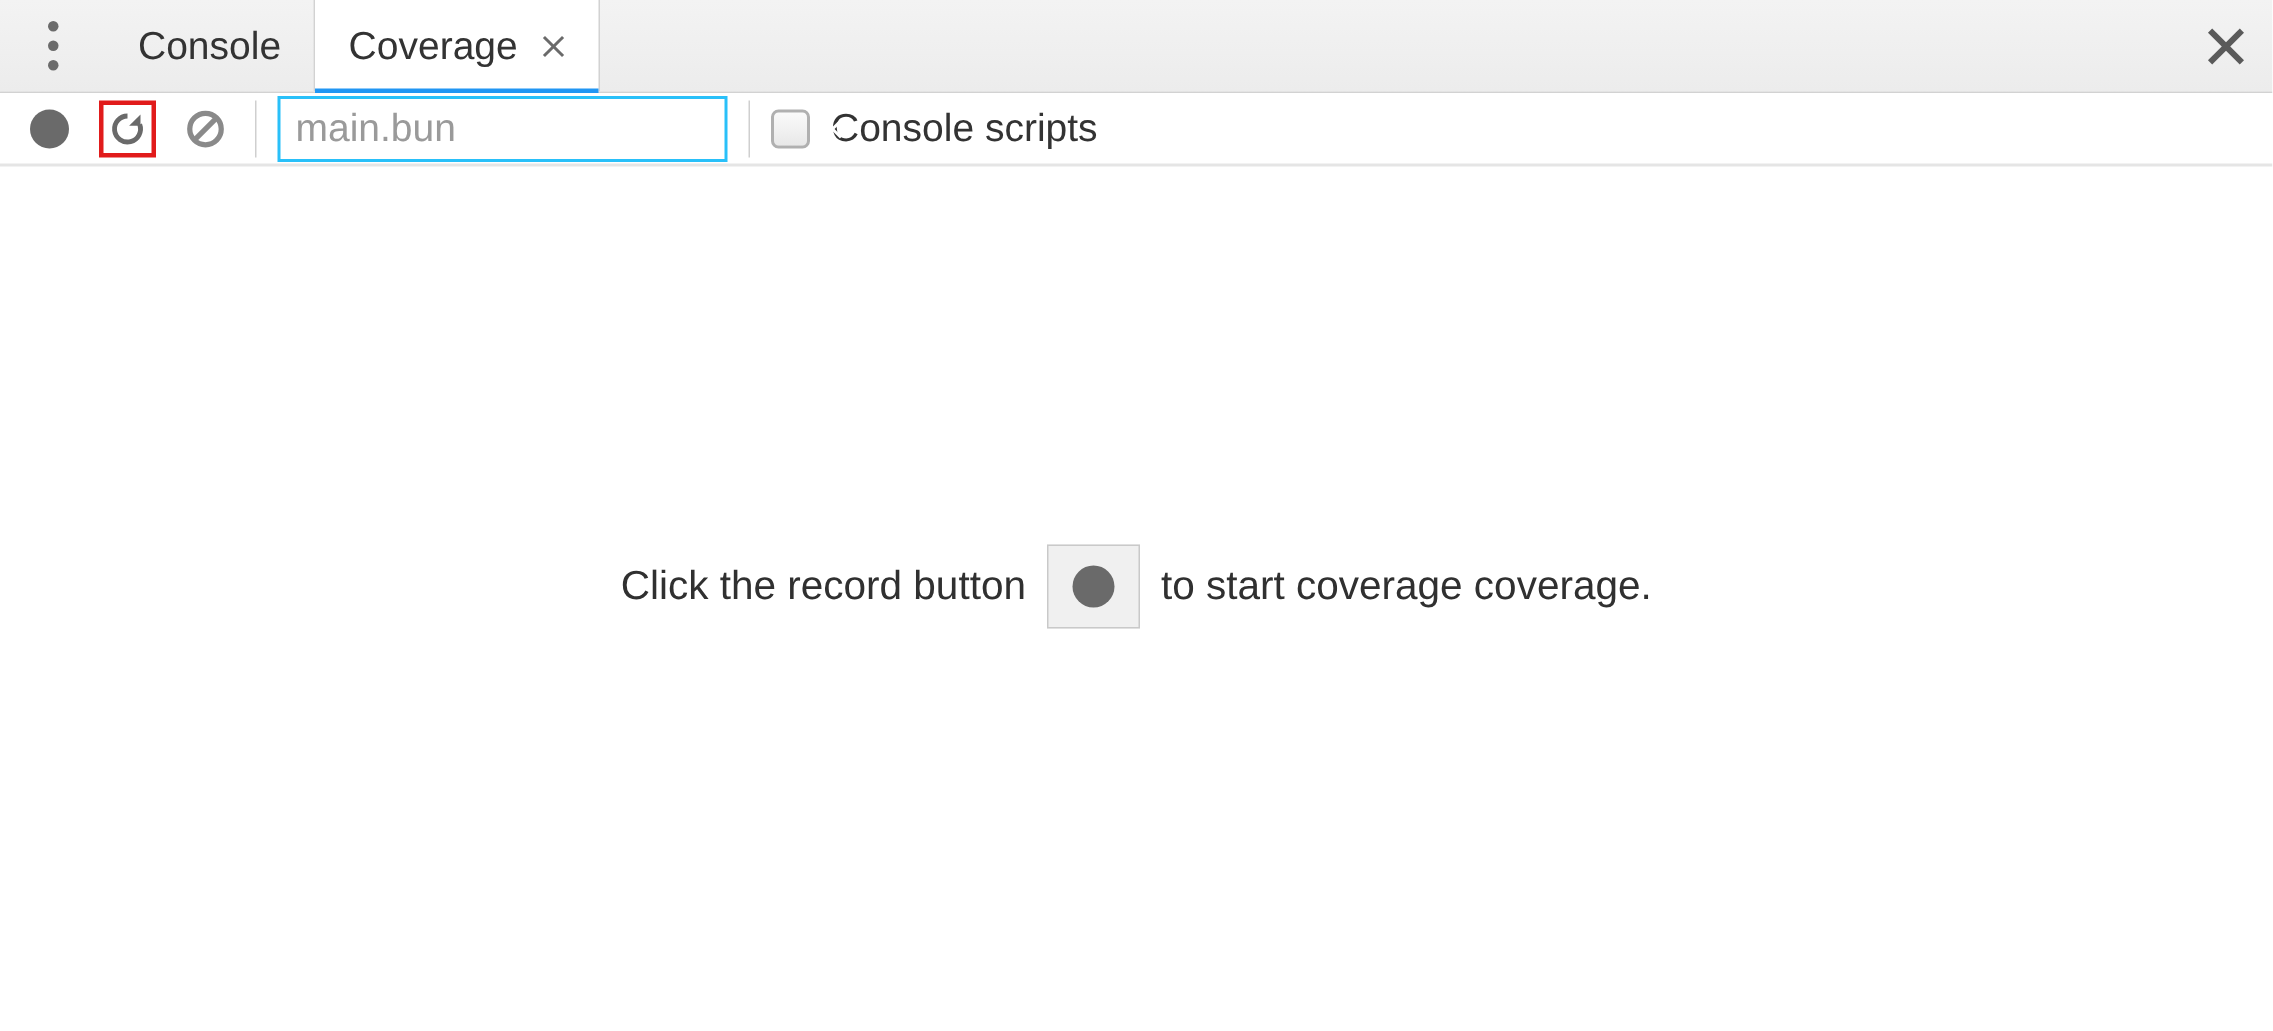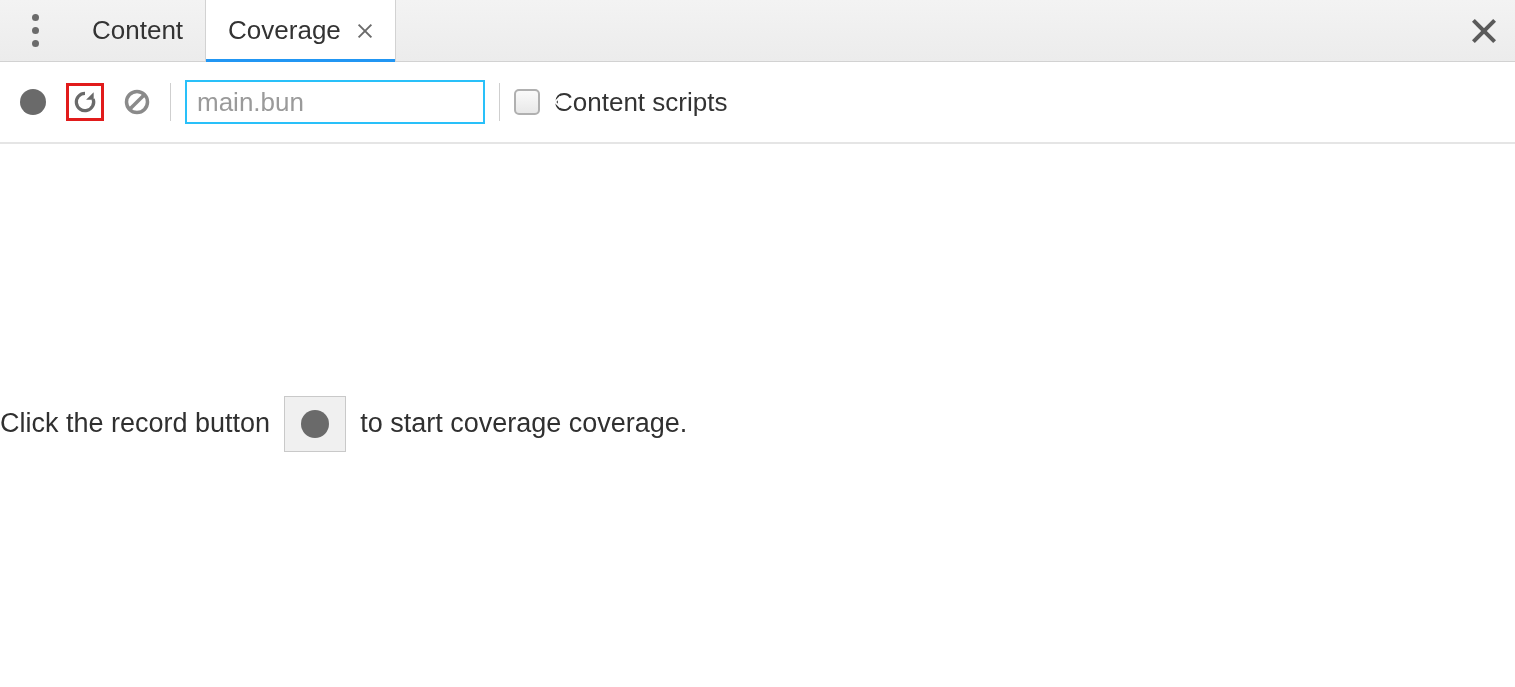--- a/index.html
+++ b/index.html
@@ -92,21 +92,21 @@
       position: absolute;
       left: 13px; top: 0;
       width: 4px; height: 30px;
       background: #5a5a5a;
     }
     .tabstrip .big-close::before { transform: rotate(45deg); }
     .tabstrip .big-close::after  { transform: rotate(-45deg); }
 
     
     .toolbar {
-      height: 82px;
+      height: 49px;
       border-bottom: 2px solid #e5e5e5;
       display: flex;
       align-items: center;
       padding: 4px 14px;
       gap: 14px;
       font-size: 26px;
       color: #333;
     }
     .icon-btn {
       width: 38px; height: 38px;
@@ -174,20 +174,21 @@
       border-radius: 5px;
       background: linear-gradient(#fafafa, #e8e8e8);
       cursor: pointer;
     }
 
     
     .content {
       height: calc(100% - 62px - 66px);
       display: flex;
       align-items: center;
+      justify-content: center;
     }
     .hint {
       font-size: 27px;
       color: #303030;
       text-align: center;
     }
     .hint p {
       display: flex;
       align-items: center;
       justify-content: center;
@@ -214,21 +215,21 @@
 
 <div class="tabstrip">
   <div class="kebab">
     <div class="dots">
         <span></span>
         <span></span>
         <span></span>
       </div>
   </div>
   <div class="tab">
-    <span>Content</span>
+    <span>Console</span>
   </div>
   <div class="tab active">
     <span>Coverage</span>
     <span class="close"></span>
   </div>
   <div class="big-close"></div>
 </div>
 
 <div class="toolbar">
   <div class="icon-btn">
@@ -246,21 +247,21 @@
       <line x1="5.5" y1="18.5" x2="18.5" y2="5.5" stroke="#8a8a8a" stroke-width="3"></line>
     </svg>
   </div>
   <div class="vsep"></div>
   <div class="filter-input">
     <input type="text" value="main.bun" style="">
     <div class="clear"></div>
   </div>
   <div class="vsep"></div>
   <div class="checkbox"></div>
-  <span>Content scripts</span>
+  <span>Console scripts</span>
 </div>
 
 <div class="content">
   <div class="hint">
     <p>
       <span>Click the record button</span>
       <span class="inline-btn">
         <span class="record-dot"></span>
       </span>
       <span>to start coverage coverage.</span>

